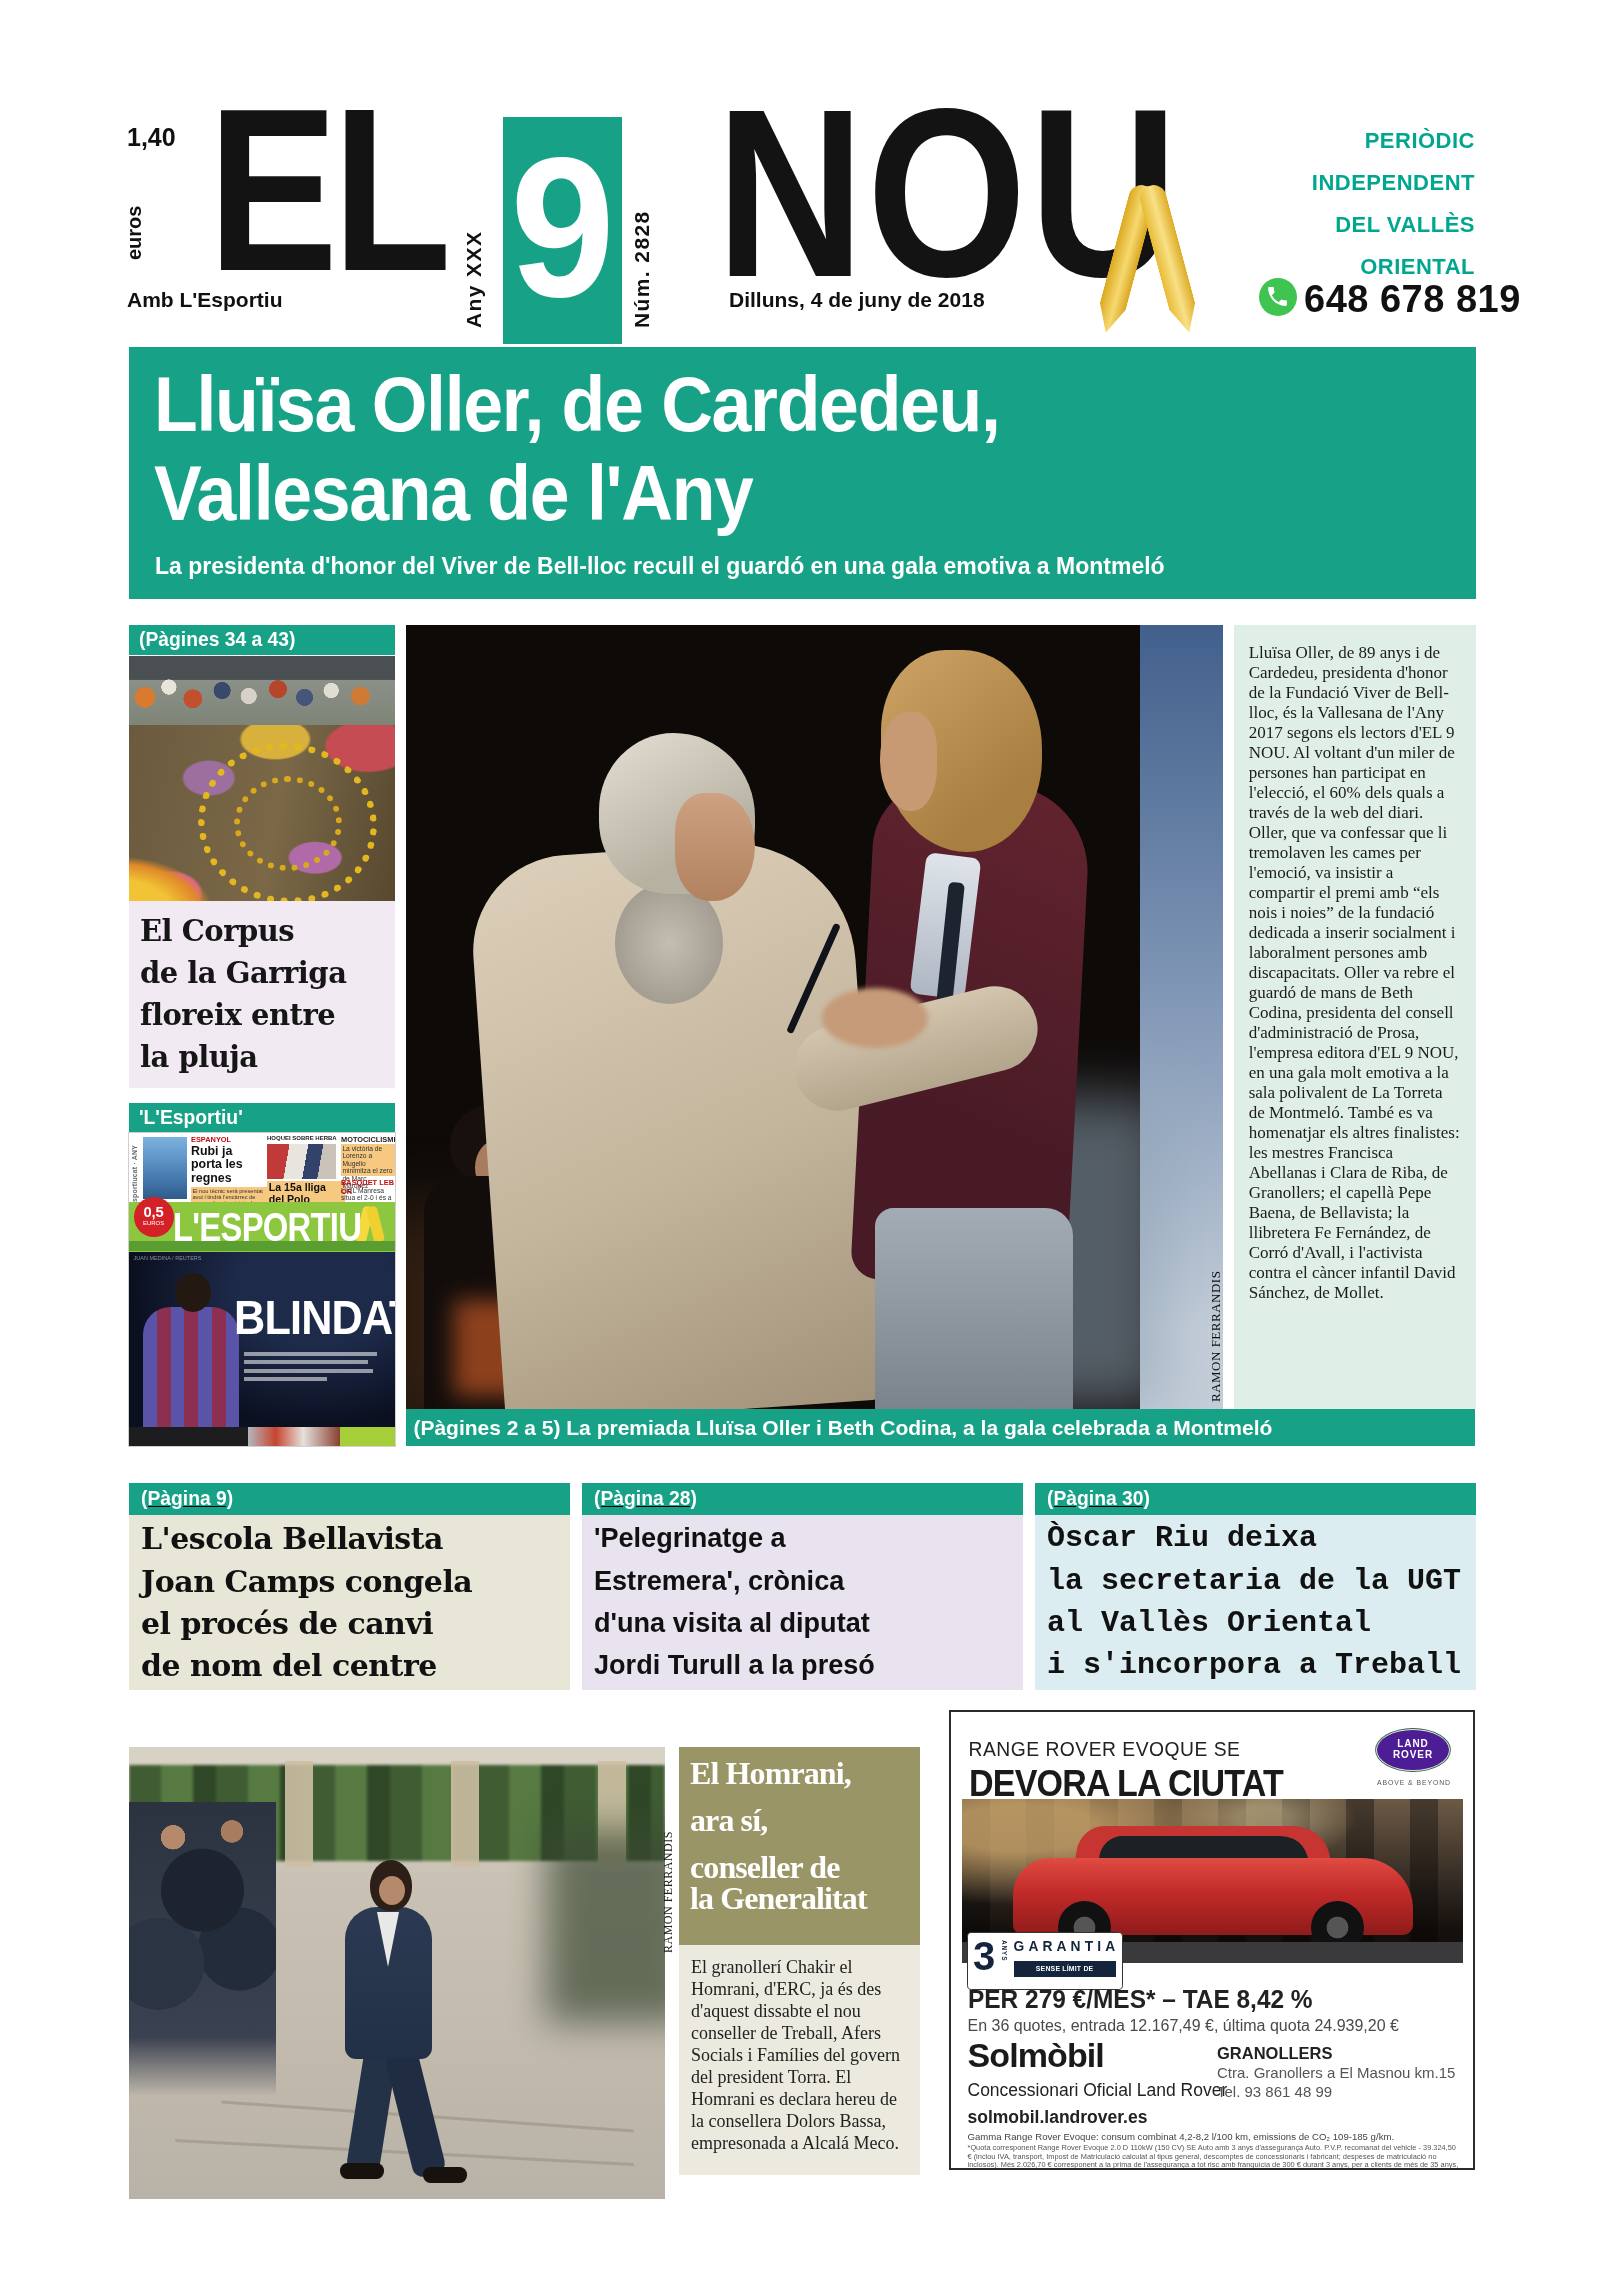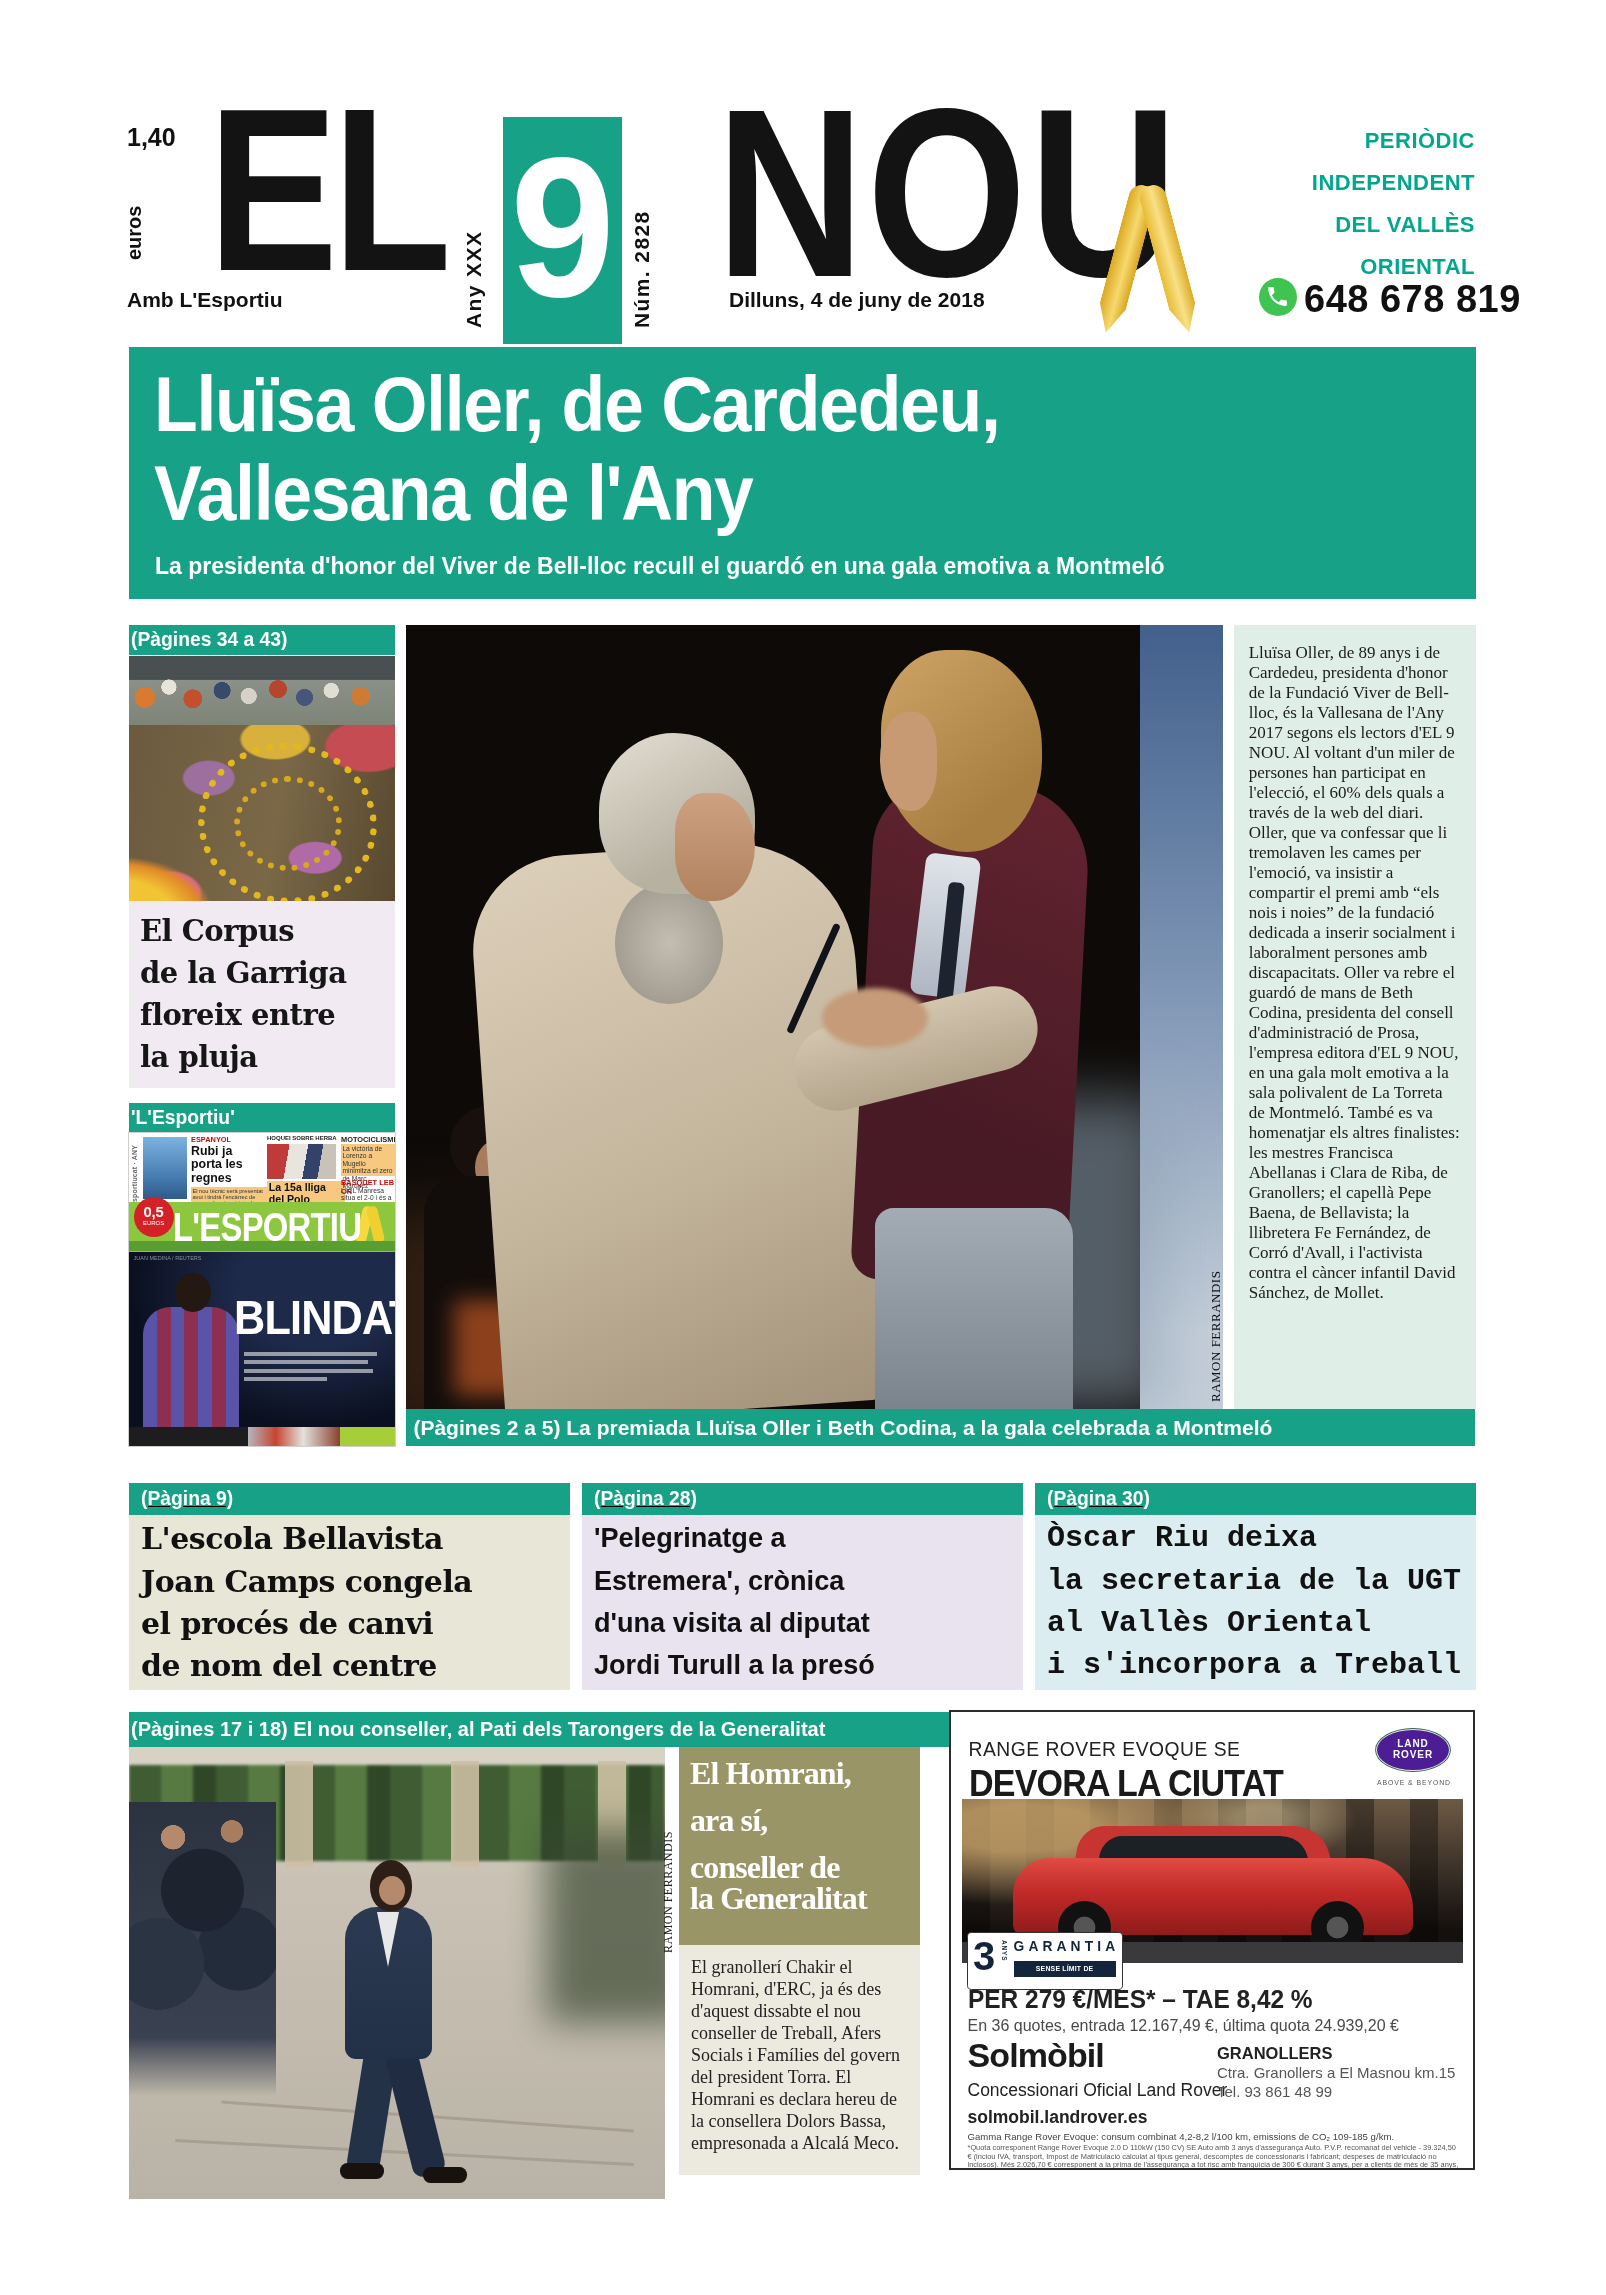--- a/index.html
+++ b/index.html
@@ -40,21 +40,21 @@
 
   
   .lead-box{left:129px;top:347px;width:1347px;height:252px;background:var(--green);}
   .lead-h{position:absolute;left:25px;color:#fff;font-size:77px;line-height:1;font-weight:800;
     letter-spacing:-1.4px;transform:scaleX(.93);transform-origin:0 0;white-space:nowrap;}
   .lead-h1{top:19.3px;} .lead-h2{top:108px;}
   .lead-sub{position:absolute;left:26px;top:206px;color:#fff;font-size:23px;font-weight:bold;white-space:nowrap;}
 
   
   .tagbar{background:var(--green);color:#fff;font-weight:bold;}
-  .tagbar span{display:block;padding-left:2px;}
+  .tagbar span{display:block;padding-left:10px;}
 
   
   .tag1{left:129px;top:625px;width:266px;height:30px;font-size:19.3px;line-height:30px;}
   .corpus-photo{left:129px;top:656px;width:266px;height:246px;overflow:hidden;background:#74603f;}
   .cp-crowd{position:absolute;left:0;top:0;width:266px;height:69px;
     background:
       radial-gradient(circle at 6% 60%,#d97a30 0 10px,transparent 10.6px),
       radial-gradient(circle at 15% 45%,#e8e4da 0 7.4px,transparent 7.8px),
       radial-gradient(circle at 24% 62%,#c2502f 0 9.2px,transparent 9.6px),
       radial-gradient(circle at 35% 50%,#384a6b 0 8.3px,transparent 8.7px),
@@ -445,23 +445,20 @@
         <span>(Pàgina 30)</span>
       </div>
     <div class="bbody">
       <div class="bl row1">Òscar Riu deixa</div>
       <div class="bl row2">la secretaria de la UGT</div>
       <div class="bl row3">al Vallès Oriental</div>
       <div class="bl row4">i s'incorpora a Treball</div>
     </div>
   </div>
 
-  <div class="abs tagbar tag3">
-    <span>(Pàgines 17 i 18) El nou conseller, al Pati dels Tarongers de la Generalitat</span>
-  </div>
   <div class="abs h-photo">
     <div class="hp-hedge"></div>
     <div class="hp-pillar" style="left:156px;"></div>
     <div class="hp-pillar" style="left:322px;"></div>
     <div class="hp-pillar" style="left:469px;"></div>
     <div class="hp-crowd"></div>
     <div class="hp-shadow"></div>
     <div class="hp-line" style="left:92px;top:368px;width:413px;transform:rotate(4deg);"></div>
     <div class="hp-line" style="left:46px;top:404px;width:459px;transform:rotate(3deg);"></div>
     <div class="hp-leg1"></div>

